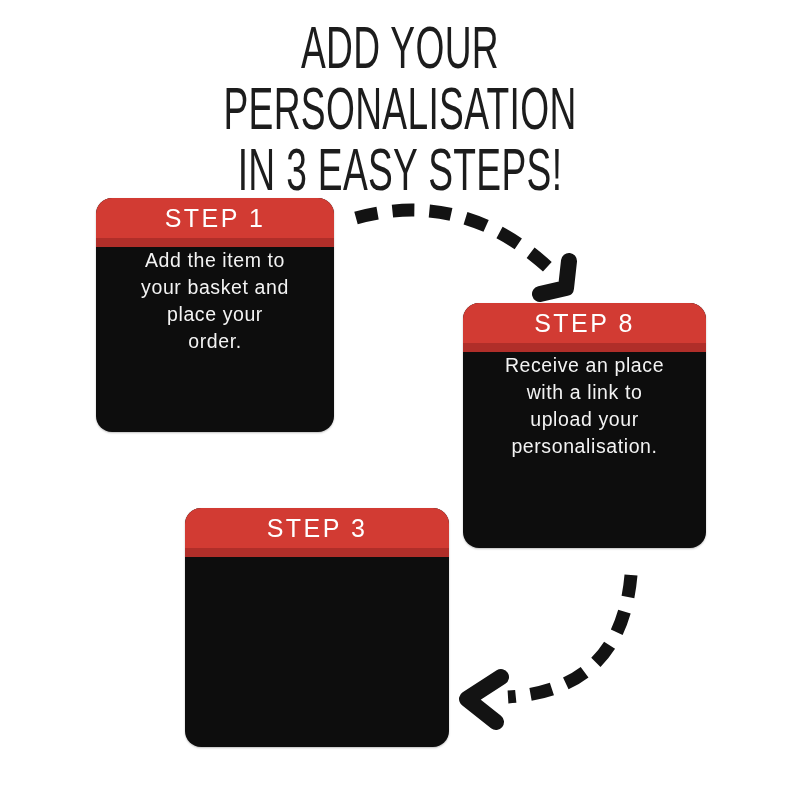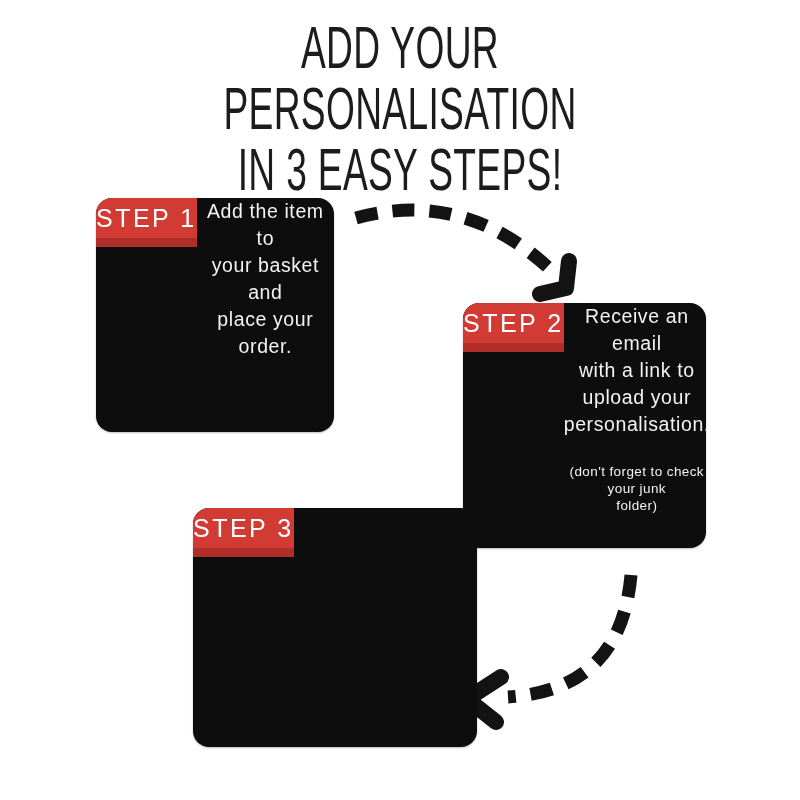--- a/index.html
+++ b/index.html
@@ -46,26 +46,26 @@
     stroke-width: 16;
     stroke-linecap: round;
     stroke-linejoin: round;
   }
   .card {
     position: absolute;
     background: var(--card-black, #0d0d0d);
     border-radius: 16px;
     overflow: hidden;
     display: flex;
-    flex-direction: row;
+    flex-direction: column;
     box-shadow: 0 1px 2px rgba(0,0,0,0.25);
   }
   .card1 { left: 96px;  top: 198px; width: 238px; height: 234px; }
   .card2 { left: 463px; top: 303px; width: 243px; height: 245px; }
-  .card3 { left: 193px; top: 508px; width: 284px; height: 239px; }
+  .card3 { left: 185px; top: 508px; width: 264px; height: 239px; }
   .card-header {
     flex: none;
     height: 49px;
     background: var(--header-red, #d23b33);
     position: relative;
     display: flex;
     align-items: center;
     justify-content: center;
     padding-bottom: 9px;
   }
@@ -134,30 +134,28 @@
     <div class="card-body">
       <p class="body-text">Add the item to
 your basket and
 place your
 order.</p>
     </div>
   </section>
 
   <section class="card card2">
     <header class="card-header">
-      <span class="card-label">STEP 2</span>
+      <span class="card-label">STEP 8</span>
       <div class="header-strip"></div>
     </header>
     <div class="card-body">
-      <p class="body-text">Receive an email
+      <p class="body-text">Receive an place
 with a link to
 upload your
 personalisation.</p>
-      <p class="body-note">(don't forget to check your junk
-folder)</p>
     </div>
   </section>
 
   <section class="card card3">
     <header class="card-header">
       <span class="card-label">STEP 3</span>
       <div class="header-strip"></div>
     </header>
   </section>
 

